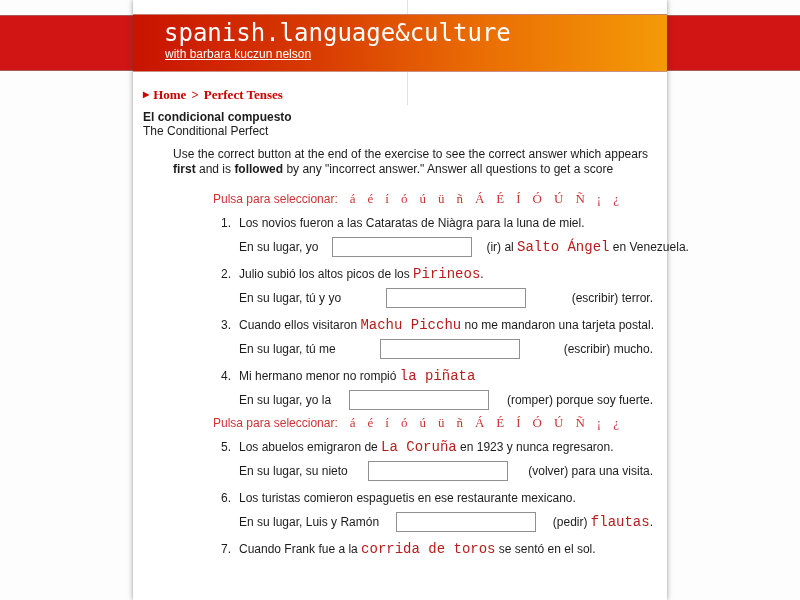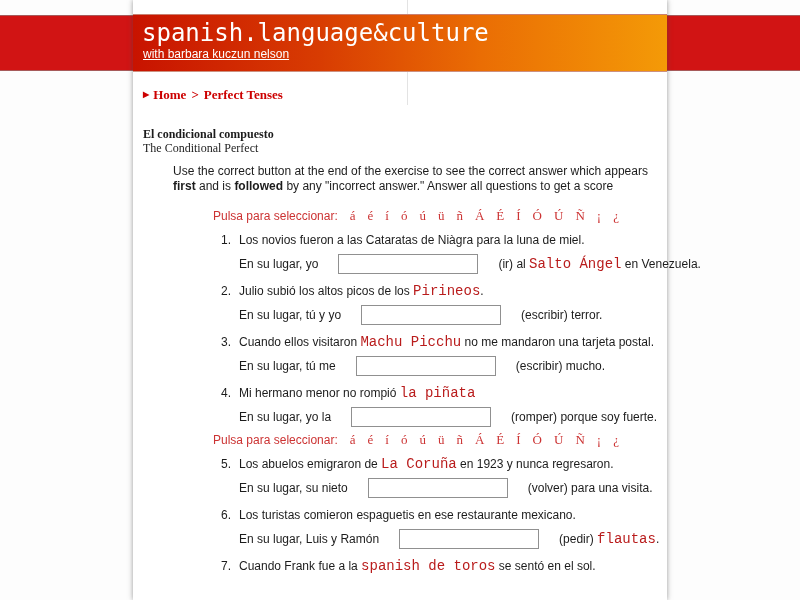--- a/index.html
+++ b/index.html
@@ -22,57 +22,58 @@
   }
   .top-divider {
     position:absolute; left:274px; top:0; width:1px; height:105px;
     background:#e3e3e3; z-index:3;
   }
   .banner {
     position:absolute; left:0; top:14px; width:534px; height:58px;
     background:linear-gradient(90deg,#c81300 0%,#d83c02 35%,#ea6d04 65%,#f49a07 100%);
     border-top:1px solid #c97f70; border-bottom:1px solid #cc9080;
     z-index:4;
+    padding-left:22px;
   }
   .banner-title {
     font-family:"DejaVu Sans Mono",monospace; font-weight:normal;
     font-size:24px; color:#ffffff; margin:6px 0 0 9px; line-height:24px;
     white-space:nowrap;
   }
   .banner-sub { color:#ffffff; font-size:12px; margin:2px 0 0 10px;text-decoration:underline; }
   .content-flow { position:relative; z-index:5; padding:88px 14px 0 10px; }
   .breadcrumb {
     font-family:"Liberation Serif",serif; font-weight:bold;
     font-size:13px; color:#cc0000; line-height:13px;
   }
   .crumb-arrow { font-size:8px; vertical-align:2px; margin-right:4px; color:#cc0000; }
   .crumb-link { cursor:pointer; }
   .crumb-sep { margin:0 5px; }
-  .page-title { margin-top:26px; line-height:14px;font-family:Liberation Serif, serif; }
+  .page-title { margin-top:9px; line-height:14px; }
   .pt-es { font-weight:bold; }
   .instructions { margin:9px 0 0 30px; max-width:484px; line-height:15px; }
   .b { font-weight:bold; }
   .part1 { margin:7px 0 0 30px; max-width:482px; line-height:15px; font-weight:bold; }
   .accent-bar { margin:14px 0 0 70px; color:#cc3333; height:17px; white-space:nowrap; }
   .accent-bar.second { margin-top:3px; }
   .accent-label { font-size:12px; }
   .accent-char {
     font-family:"Liberation Serif",serif; font-size:13px;
     margin-left:12px; cursor:pointer; color:#cc3333;
   }
   .question { margin:8px 0 0 78px; }
   .q-line1 { line-height:15px; white-space:nowrap; }
   .q-num { display:inline-block; width:18px; }
   .rlink {
     font-family:Liberation Mono, monospace; color:#b91c1c;
     font-size:14px; cursor:pointer;
   }
   .q-line2 {
     margin-top:4px; padding-left:18px; display:flex; align-items:center;
-    gap:20px; height:24px; white-space:nowrap;
+    gap:14px; height:24px; white-space:nowrap;justify-content:space-between;
   }
   .answer-input {
     width:140px; height:20px; border:1px solid #909090; background:#fff;
     font-family:"Liberation Sans",sans-serif; font-size:12px; padding:0 3px;
     border-radius:0;
   }
 </style>
 </head>
 <body>
 
@@ -171,21 +172,21 @@
             <span class="q-num">6.</span><span class="q-sentence"><span>Los turistas comieron espaguetis en ese restaurante mexicano.</span></span>
           </div>
           <div class="q-line2">
             <span>En su lugar, Luis y Ramón</span>
             <input type="text" class="answer-input" style="">
             <span><span>(pedir) </span><span class="rlink">flautas</span><span>.</span></span>
           </div>
         </div>
           <div class="question">
           <div class="q-line1">
-            <span class="q-num">7.</span><span class="q-sentence"><span>Cuando Frank fue a la </span><span class="rlink">spanish de toros</span><span> se sentó en el sol.</span></span>
+            <span class="q-num">7.</span><span class="q-sentence"><span>Cuando Frank fue a la </span><span class="rlink">corrida de toros</span><span> se sentó en el sol.</span></span>
           </div>
 
         </div>
         </div>
 
     </div>
   </div>
 </div>
 
 </body></html>

